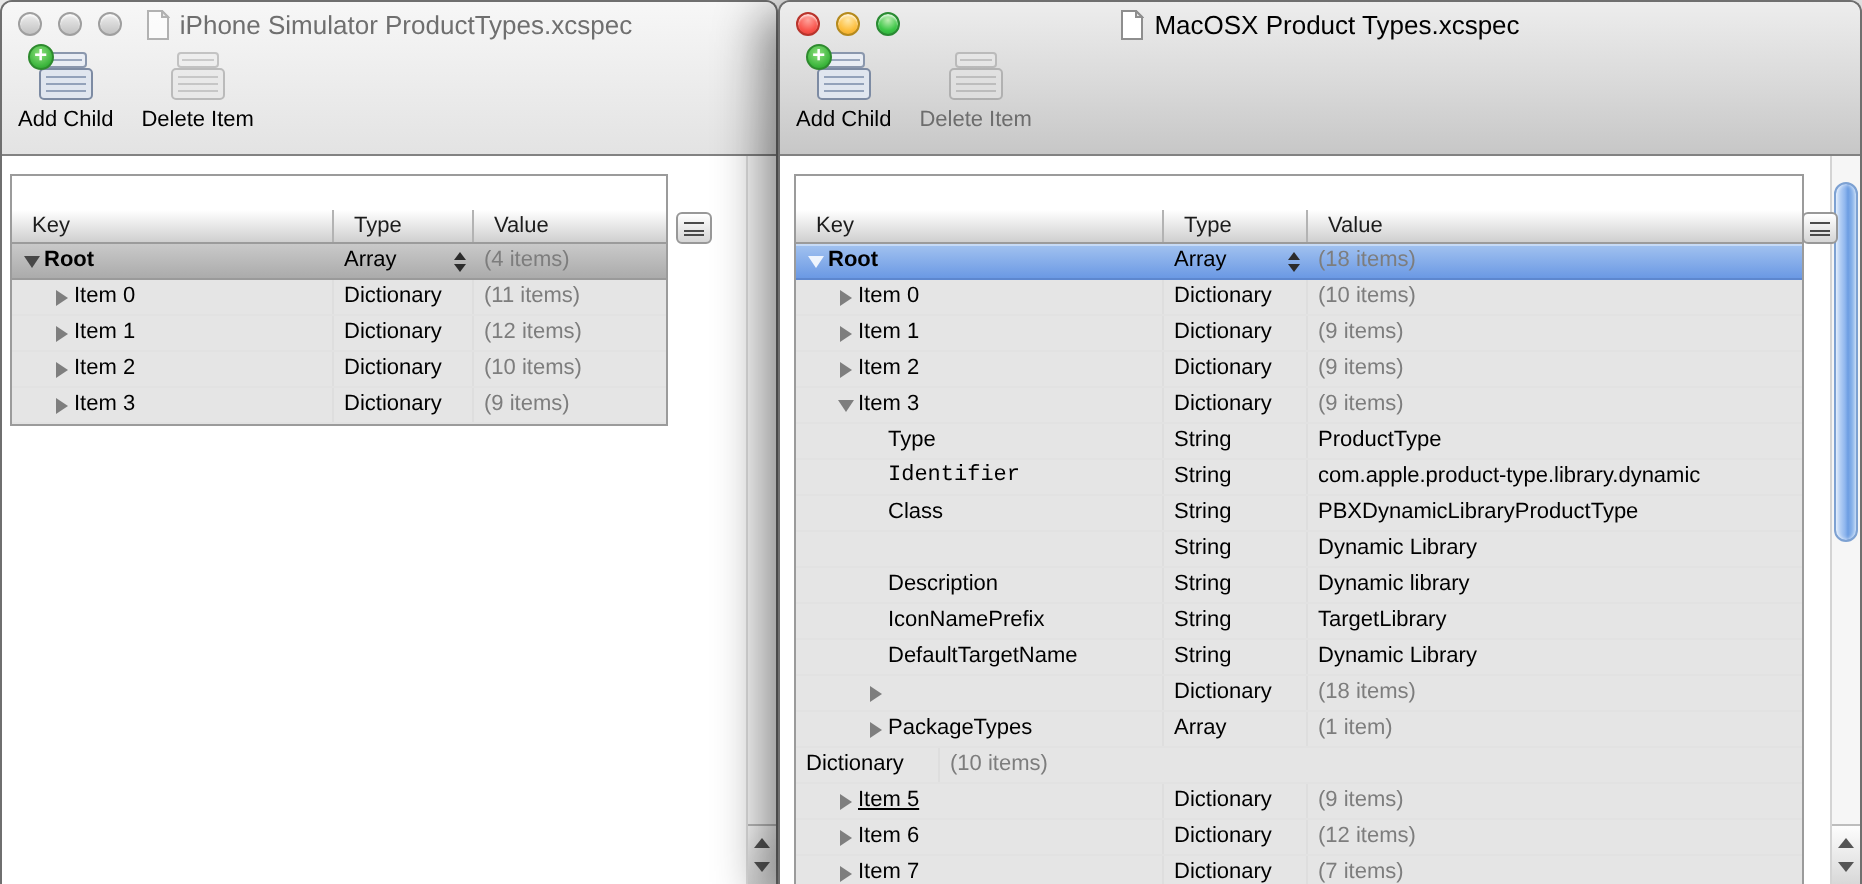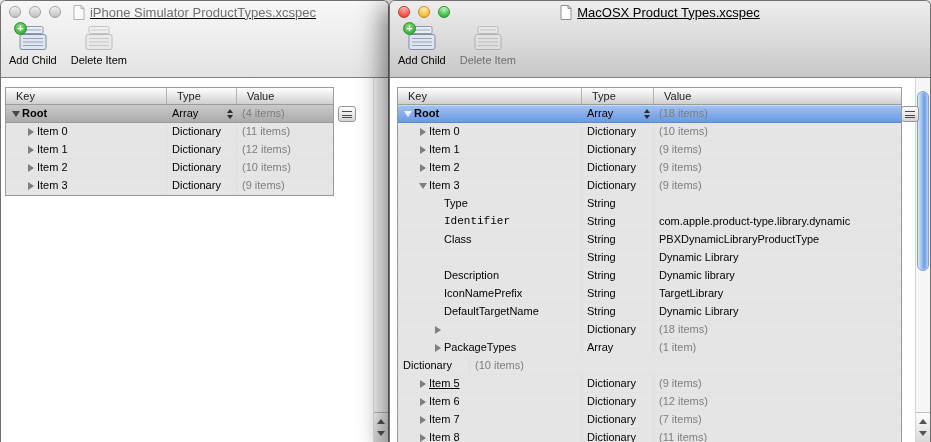--- a/index.html
+++ b/index.html
@@ -10,21 +10,21 @@
   
   .window { position:absolute; top:0; height:443px; border:1px solid #6f6f6f;
             border-bottom:none; border-radius:6px 6px 0 0; overflow:hidden; background:#fff; }
   .left-window  { left:0;   width:389px; }
   .right-window { left:389px; width:542px; box-shadow:-8px 6px 24px rgba(0,0,0,.45); }
 
   .chrome { height:77px; border-bottom:1px solid #828282; position:relative; }
   .chrome.active   { background:linear-gradient(180deg,#ededed 0%,#d9d9d9 55%,#c7c7c7 100%); }
   .chrome.inactive { background:linear-gradient(180deg,#f7f7f7 0%,#ebebeb 60%,#e3e3e3 100%); }
 
-  .titlebar { height:22px; position:relative; display:flex; align-items:center; justify-content:center;text-decoration:underline; }
+  .titlebar { height:22px; position:relative; display:flex; align-items:center; justify-content:center; }
   .traffic-lights { position:absolute; left:8px; top:5px; display:flex; gap:8px; }
   .light { width:12px; height:12px; border-radius:50%; box-shadow:inset 0 1px 1px rgba(255,255,255,.75); }
   .light.red    { background:radial-gradient(circle at 50% 30%, #ffa39c 0%, #f9564e 60%, #df372f 100%); border:1px solid #b8342c; }
   .light.yellow { background:radial-gradient(circle at 50% 30%, #ffe8a8 0%, #fdbf3f 60%, #e9a424 100%); border:1px solid #b58a1e; }
   .light.green  { background:radial-gradient(circle at 50% 30%, #bdeeb2 0%, #3ec748 60%, #27a337 100%); border:1px solid #2a8a33; }
   .light.gray   { background:linear-gradient(#ededed,#c2c2c2); border:1px solid #9f9f9f; }
 
   .title-group { display:flex; align-items:center; gap:5px; }
   .window-title { font-size:13px; color:#000; white-space:nowrap; }
   .inactive .window-title { color:#6f6f6f; }
@@ -43,21 +43,21 @@
   .tool-label.dim { color:#6d6d6d; }
 
   
   .content { position:relative; height:calc(100% - 78px); background:#fff; }
 
   .table { position:absolute; top:9px; border:1px solid #9b9b9b; background:#fff; }
   .left-window  .table { left:4px; width:329px; --key-w:161px; --type-w:70px; }
   .right-window .table { left:7px; width:505px; --key-w:184px; --type-w:72px; }
 
   .thead { display:flex; height:17px; background:linear-gradient(#ffffff,#cfcfcf);
-           border-bottom:1px solid #9b9b9b; }
+           border-bottom:1px solid #9b9b9b;margin-top:17px; }
   .hcell { font-size:11px; line-height:16px; color:#1c1c1c; padding-left:10px;
            border-right:1px solid #b3b3b3; white-space:nowrap; overflow:hidden; }
   .hcell.key   { width:var(--key-w); }
   .hcell.type  { width:var(--type-w); }
   .hcell.value { flex:1; border-right:none; }
 
   .row { display:flex; height:18px; font-size:11px; line-height:17px;
          border-bottom:1px solid #e2e2e2; background:#e5e5e5; color:#000; }
   .row.selected-active   { background:linear-gradient(#a3c3f0,#6b99e4); border-bottom-color:#5d87cf;
                            box-shadow:inset 0 1px 0 rgba(255,255,255,.4); }
@@ -376,20 +376,23 @@
     </div>
             <div class="row">
       <div class="key-cell" style="padding-left: 34px;">
         <span class="disclosure none"></span>
         <span class="key-text">Type</span>
       </div>
       <div class="type-cell">
         <span class="type-text">String</span>
         
       </div>
+      <div class="value-cell">
+        <span class="value-text">ProductType</span>
+      </div>
     </div>
             <div class="row">
       <div class="key-cell" style="padding-left: 34px; font-family: Liberation Mono, monospace;">
         <span class="disclosure none"></span>
         <span class="key-text">Identifier</span>
       </div>
       <div class="type-cell">
         <span class="type-text">String</span>
         
       </div>

